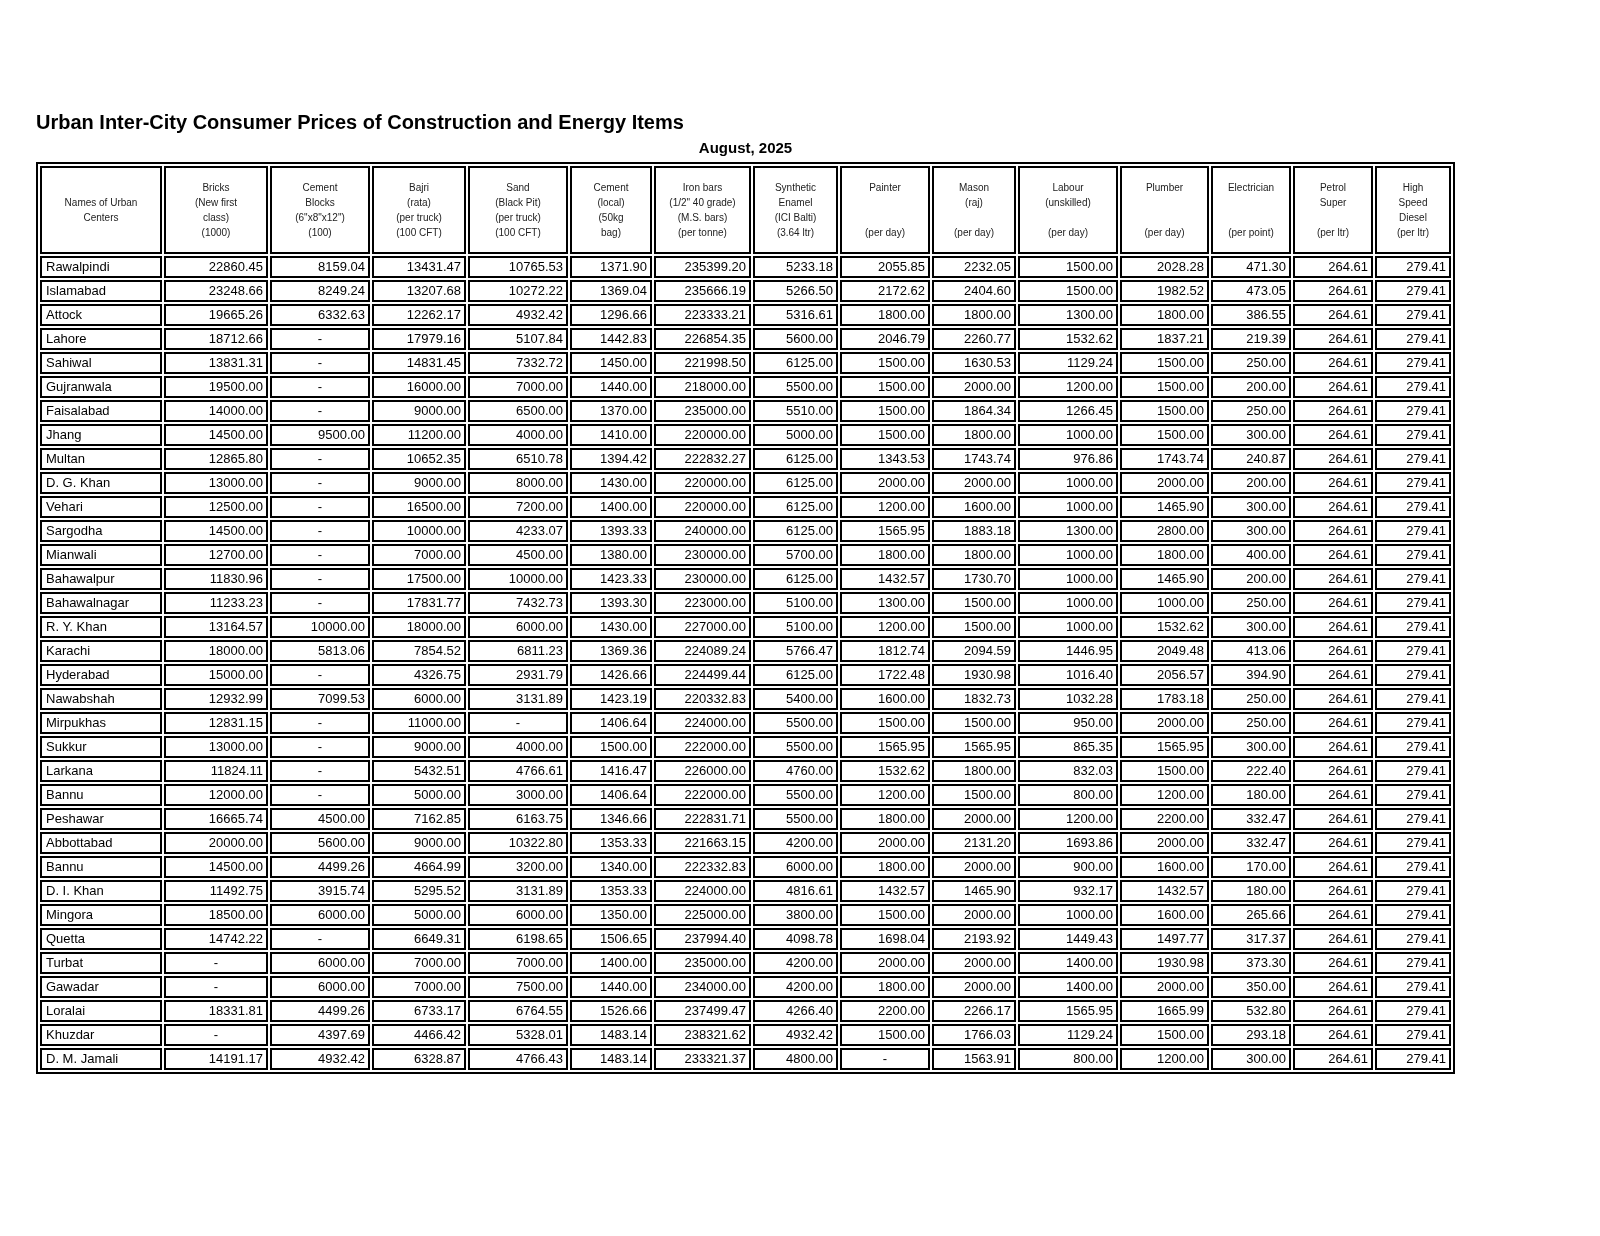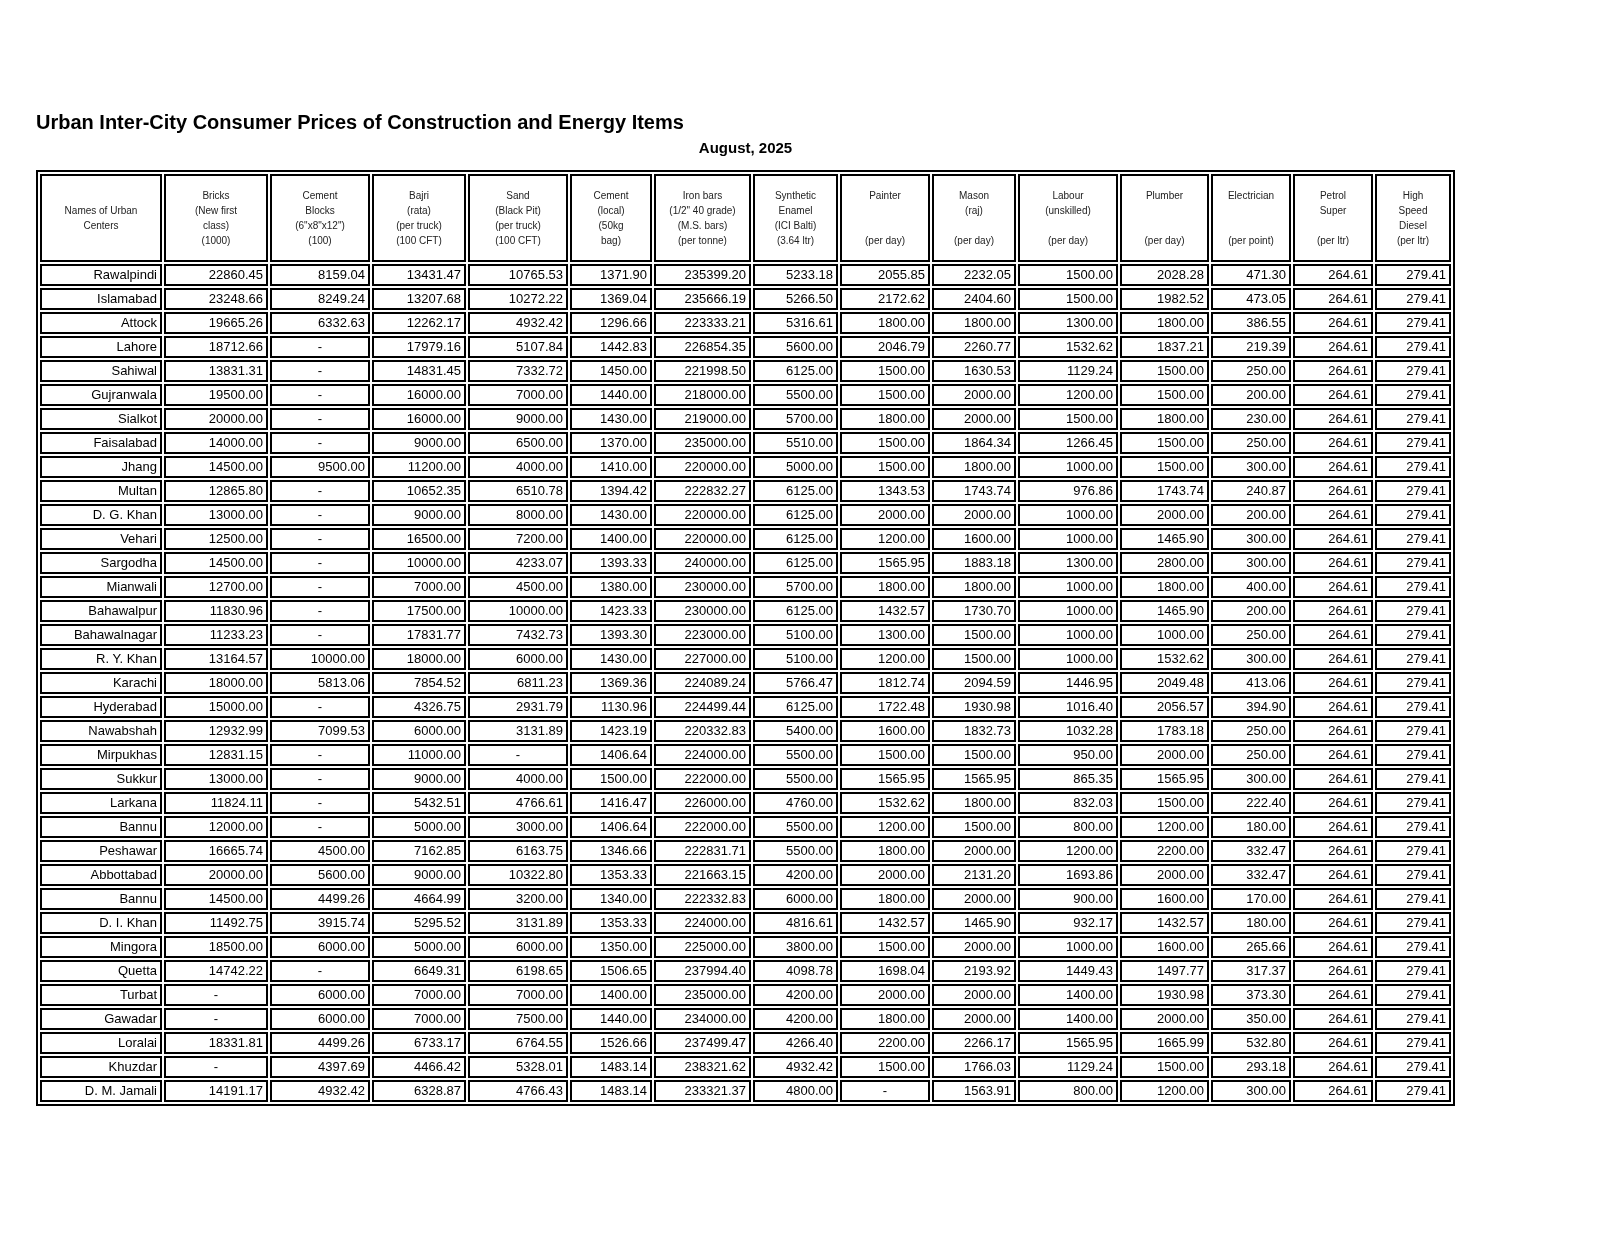--- a/index.html
+++ b/index.html
@@ -6,40 +6,40 @@
   body{
     width:1600px;height:1236px;background:#ffffff;color:#000;
     font-family:"Liberation Sans",sans-serif;
     -webkit-font-smoothing:antialiased;
   }
   .page{padding-top:110px;padding-left:36px;}
   .title{
     width:1419px;text-align:left;font-weight:bold;font-size:20px;line-height:1.2;
   }
   .subtitle{
-    width:1419px;text-align:center;font-weight:bold;font-size:15px;margin-top:5px;margin-bottom:14px;
+    width:1419px;text-align:center;font-weight:bold;font-size:15px;margin-top:5px;margin-bottom:6px;
   }
   table.price-table{
     border-collapse:separate;border-spacing:2px;
     border:2px solid #000;table-layout:fixed;background:#fff;
   }
   .price-table th,.price-table td{
     border:2px solid #000;box-sizing:border-box;overflow:hidden;background:#fff;
   }
   .price-table th{
     font-weight:normal;font-size:10px;line-height:15px;white-space:pre-line;
     vertical-align:middle;height:88px;padding:0 2px;color:#222;
   }
   .price-table td{
     font-size:13px;line-height:18px;height:22px;padding:0 3px;vertical-align:middle;
     white-space:nowrap;
   }
   .price-table td.num{text-align:right;}
   .price-table td.dash{text-align:center;}
-  .price-table td.city{text-align:right;padding-left:4px;}
+  .price-table td.city{text-align:left;padding-left:4px;}
 </style>
 </head>
 <body>
 
 <div class="page">
   <div class="title">Urban Inter-City Consumer Prices of Construction and Energy Items</div>
   <div class="subtitle">August, 2025</div>
 
   <table class="price-table">
     <colgroup>
@@ -218,37 +218,20 @@
           <td class="num">5500.00</td>
           <td class="num">1500.00</td>
           <td class="num">2000.00</td>
           <td class="num">1200.00</td>
           <td class="num">1500.00</td>
           <td class="num">200.00</td>
           <td class="num">264.61</td>
           <td class="num">279.41</td>
         </tr>
         <tr>
-          <td class="city">Sialkot</td>
-          <td class="num">20000.00</td>
-          <td class="num dash">-</td>
-          <td class="num">16000.00</td>
-          <td class="num">9000.00</td>
-          <td class="num">1430.00</td>
-          <td class="num">219000.00</td>
-          <td class="num">5700.00</td>
-          <td class="num">1800.00</td>
-          <td class="num">2000.00</td>
-          <td class="num">1500.00</td>
-          <td class="num">1800.00</td>
-          <td class="num">230.00</td>
-          <td class="num">264.61</td>
-          <td class="num">279.41</td>
-        </tr>
-        <tr>
           <td class="city">Faisalabad</td>
           <td class="num">14000.00</td>
           <td class="num dash">-</td>
           <td class="num">9000.00</td>
           <td class="num">6500.00</td>
           <td class="num">1370.00</td>
           <td class="num">235000.00</td>
           <td class="num">5510.00</td>
           <td class="num">1500.00</td>
           <td class="num">1864.34</td>
@@ -427,21 +410,21 @@
           <td class="num">413.06</td>
           <td class="num">264.61</td>
           <td class="num">279.41</td>
         </tr>
         <tr>
           <td class="city">Hyderabad</td>
           <td class="num">15000.00</td>
           <td class="num dash">-</td>
           <td class="num">4326.75</td>
           <td class="num">2931.79</td>
-          <td class="num">1130.96</td>
+          <td class="num">1426.66</td>
           <td class="num">224499.44</td>
           <td class="num">6125.00</td>
           <td class="num">1722.48</td>
           <td class="num">1930.98</td>
           <td class="num">1016.40</td>
           <td class="num">2056.57</td>
           <td class="num">394.90</td>
           <td class="num">264.61</td>
           <td class="num">279.41</td>
         </tr>

